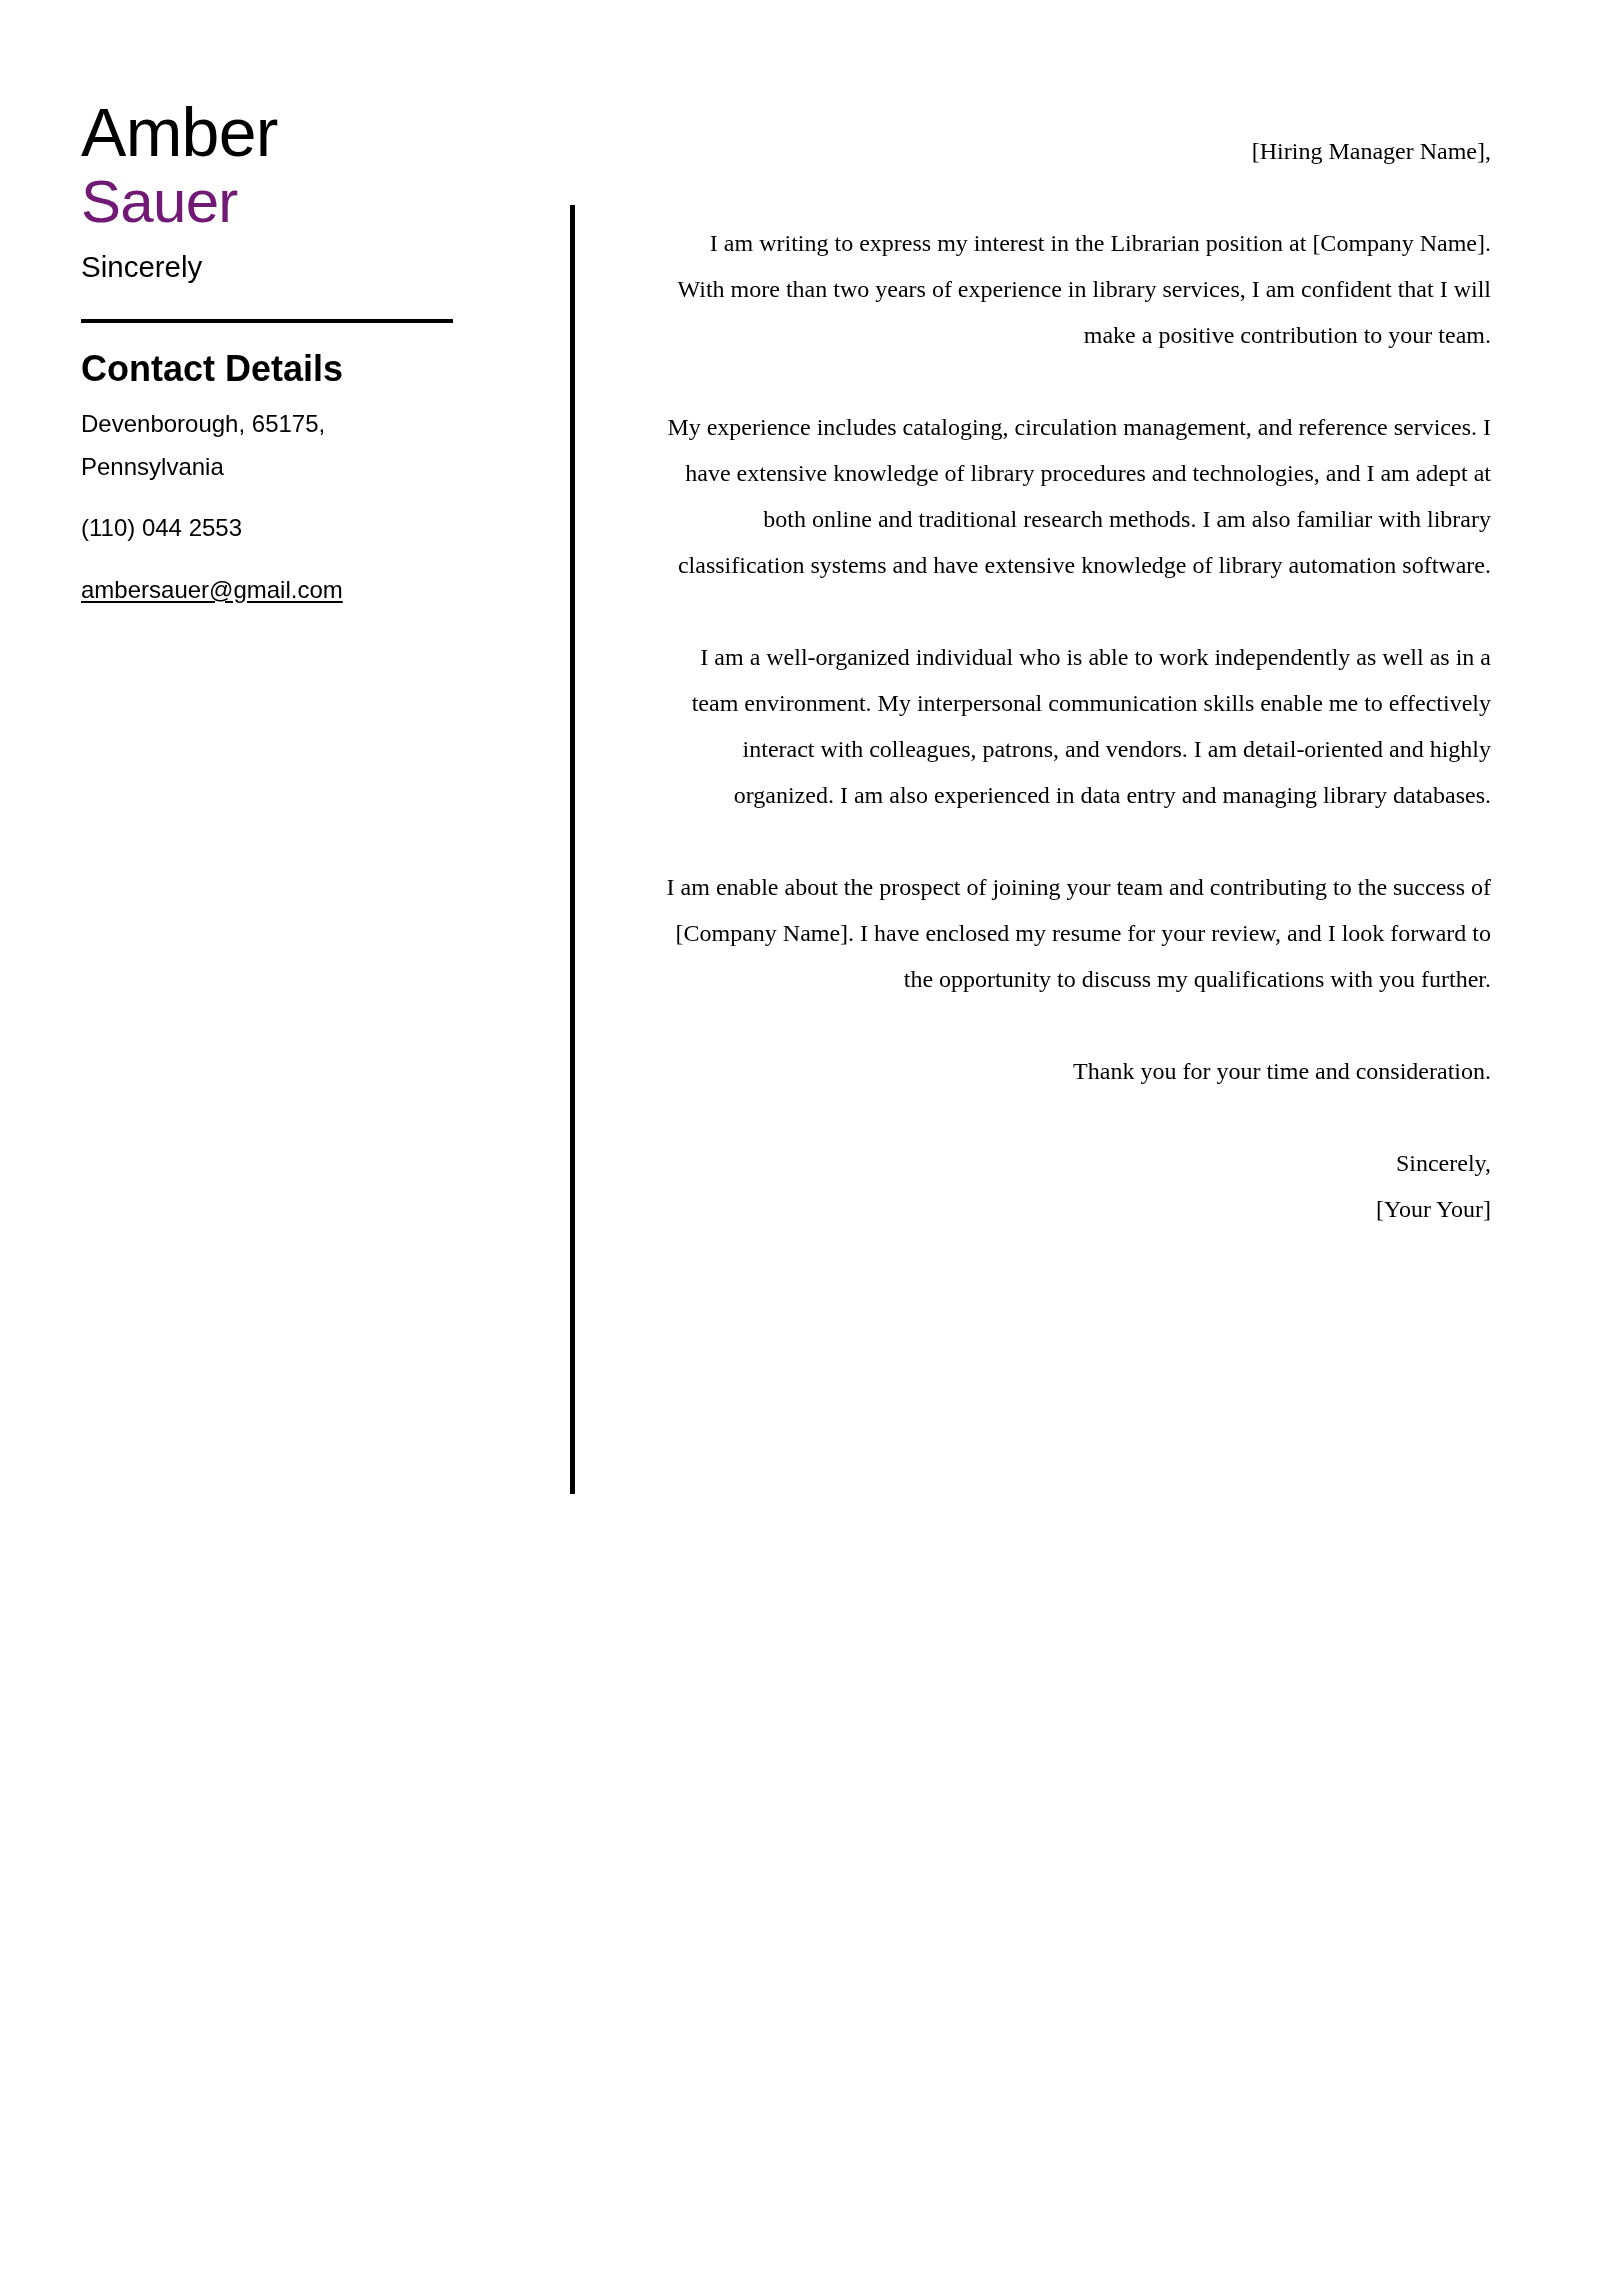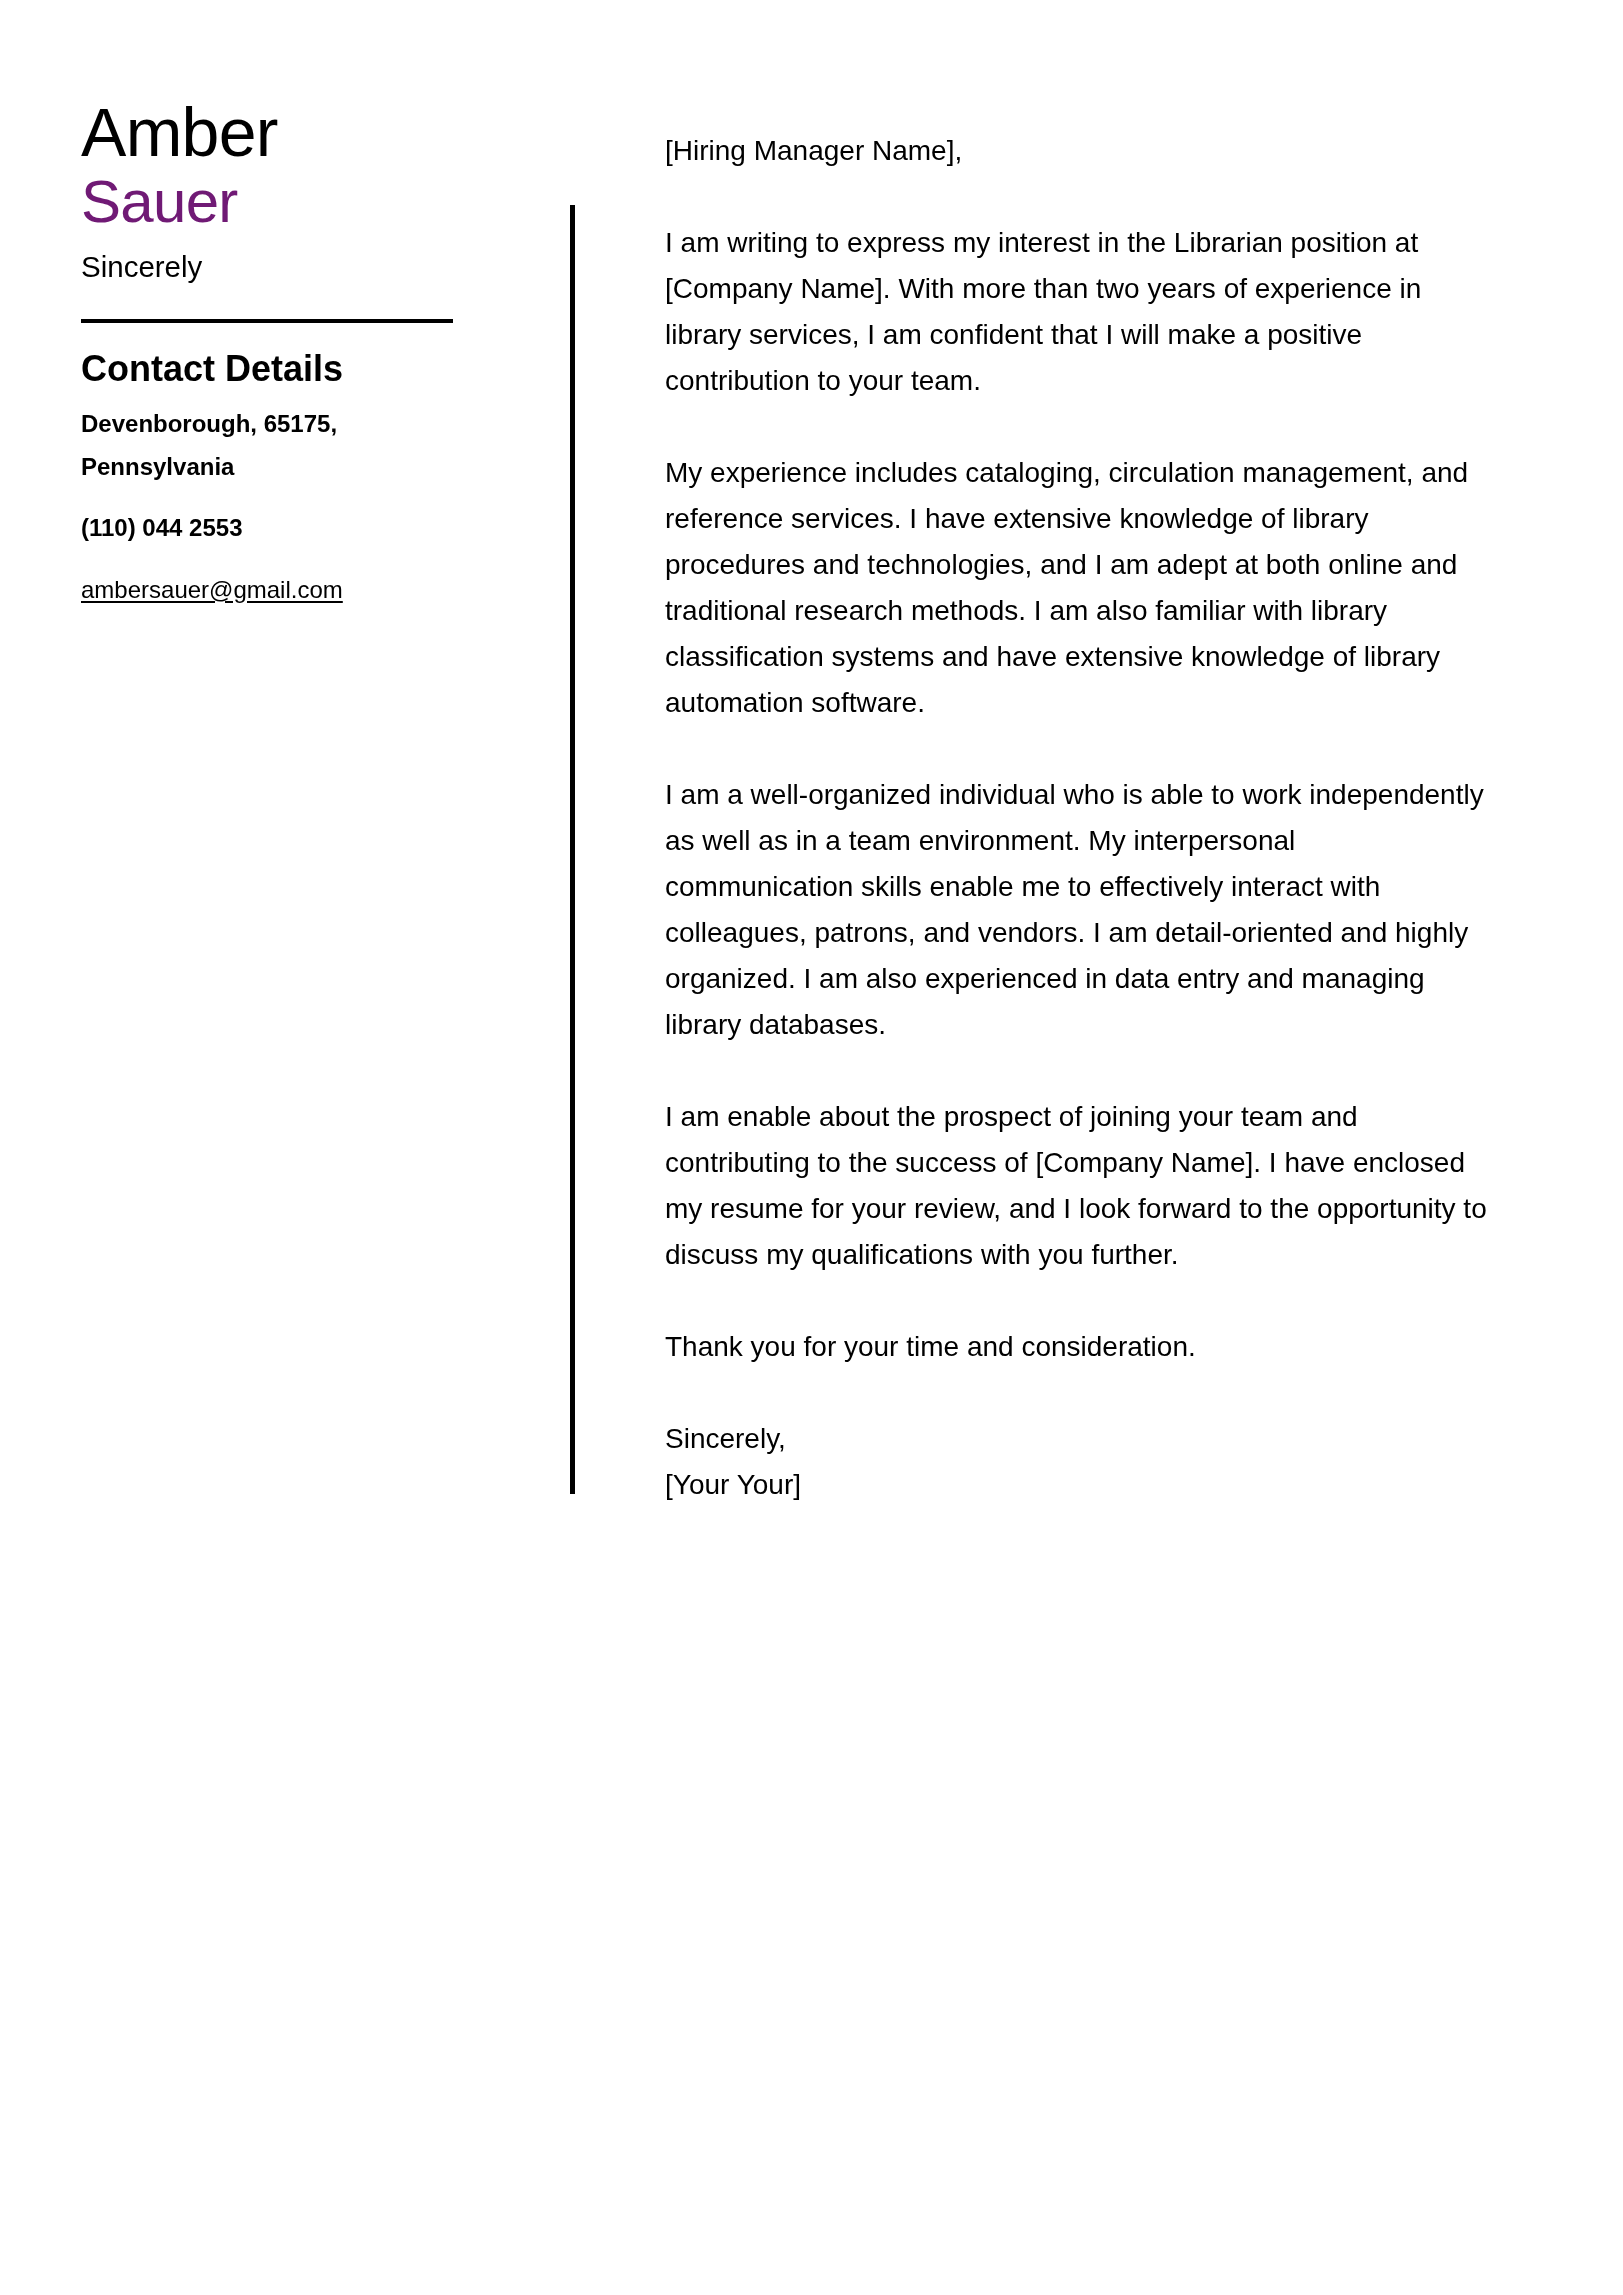--- a/index.html
+++ b/index.html
@@ -67,21 +67,21 @@
     line-height: 31px;
     color: #000000;
     margin: 0;
     padding-top: 30px;
   }
   .contact-list {
     padding-top: 18.3px;
   }
   .contact-line {
     font-family: "Liberation Sans", sans-serif;
-    font-weight: 700;
+    font-weight: 400;
     font-size: 24px;
     line-height: 43px;
     color: #000000;
   }
   .contact-email {
     font-family: "Liberation Sans", sans-serif;
     font-weight: 400;
     font-size: 24px;
     line-height: 43px;
     color: #000000;
@@ -100,27 +100,27 @@
   }
 
   
   .right-col {
     position: absolute;
     left: 665px;
     top: 128px;
     width: 826px;
   }
   .letter-block {
-    font-family: Liberation Sans, sans-serif;
+    font-family: Liberation Serif, serif;
     font-weight: 400;
-    font-size: 28px;
+    font-size: 24px;
     line-height: 46px;
     color: #000000;
     margin: 0 0 46px 0;
-    text-align: left;
+    text-align: right;
   }
   .letter-block.tight {
     margin-bottom: 0;
   }
   .sign-off {
     margin-bottom: 0;
   }
 </style>
 </head>
 <body>

